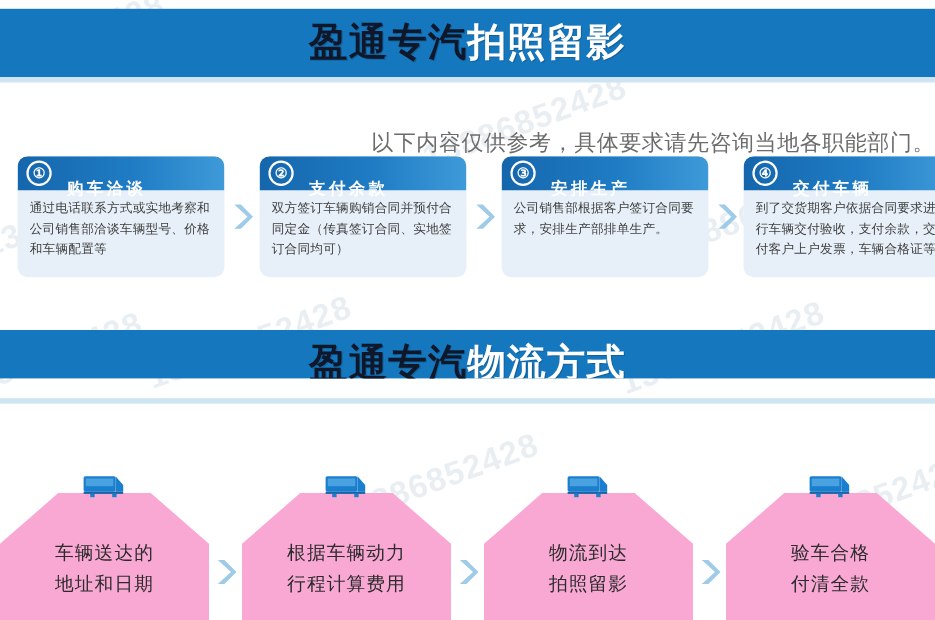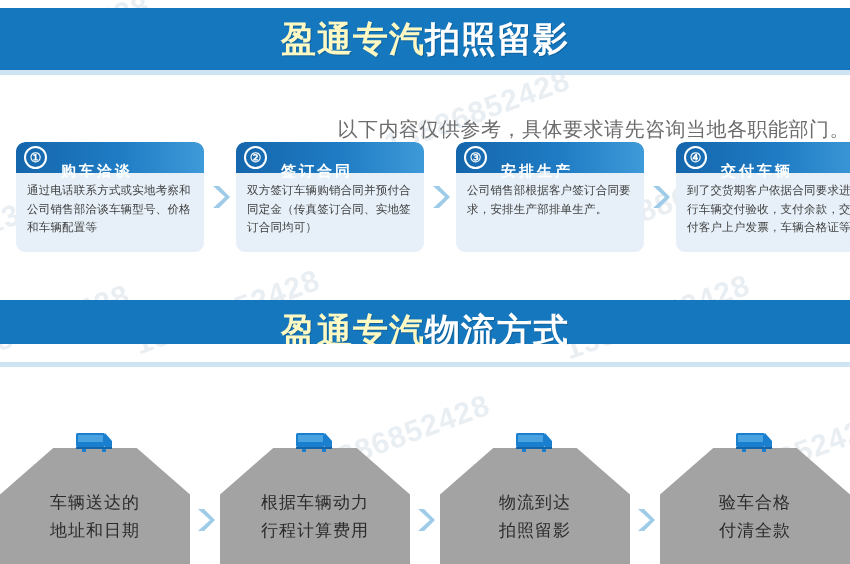--- a/index.html
+++ b/index.html
@@ -59,21 +59,21 @@
     position: relative;
     z-index: 3;
     text-align: center;
     font-size: 35px;
     font-weight: bold;
     letter-spacing: 1px;
     line-height: 1;
     font-family: "Liberation Sans", "DejaVu Sans", sans-serif;
     text-shadow: 1px 1px 0 rgba(0,0,0,0.18);
   }
-  .t-yellow { color: #fef9c3; }
+  .t-yellow { color: #0f172a; }
   .t-white  { color: #ffffff; }
 
   #banner1 { top: 8px;   height: 62px; }
   #banner1-under { top: 70px; }
   #banner1 .banner-title { margin-top: 13px; }
 
   #banner2 { top: 300px; height: 44px; }
   #banner2-under { top: 362px; }
   #banner2 .banner-title { margin-top: 13px; }
 
@@ -185,21 +185,21 @@
     left: 50%;
     transform: translateX(-50%);
     z-index: 3;
   }
   .logi-shape {
     position: absolute;
     top: 18px;
     left: 0;
     width: 190px;
     height: 116px;
-    background: #a3a3a3;
+    background: #f9a8d4;
     clip-path: polygon(0% 40%, 28% 0%, 72% 0%, 100% 40%, 100% 100%, 0% 100%);
     display: flex;
     align-items: center;
     justify-content: center;
     text-align: center;
   }
   .logi-text {
     font-size: 17px;
     line-height: 1.62;
     color: #2b2b2b;
@@ -259,21 +259,21 @@
 
     <div class="chevron">
       <svg width="20" height="28" viewBox="0 0 20 28">
           <path d="M3 3 L15 14 L3 25 L9 25 L20 14 L9 3 Z" fill="#9ecbe8"></path>
         </svg>
     </div>
 
     <div class="step-card">
       <div class="step-head">
         <div class="step-num">②</div>
-        <div class="step-title">签订合同</div>
+        <div class="step-title">支付余款</div>
       </div>
       <div class="step-body">双方签订车辆购销合同并预付合同定金（传真签订合同、实地签订合同均可）</div>
     </div>
 
     <div class="chevron">
       <svg width="20" height="28" viewBox="0 0 20 28">
           <path d="M3 3 L15 14 L3 25 L9 25 L20 14 L9 3 Z" fill="#9ecbe8"></path>
         </svg>
     </div>
 

